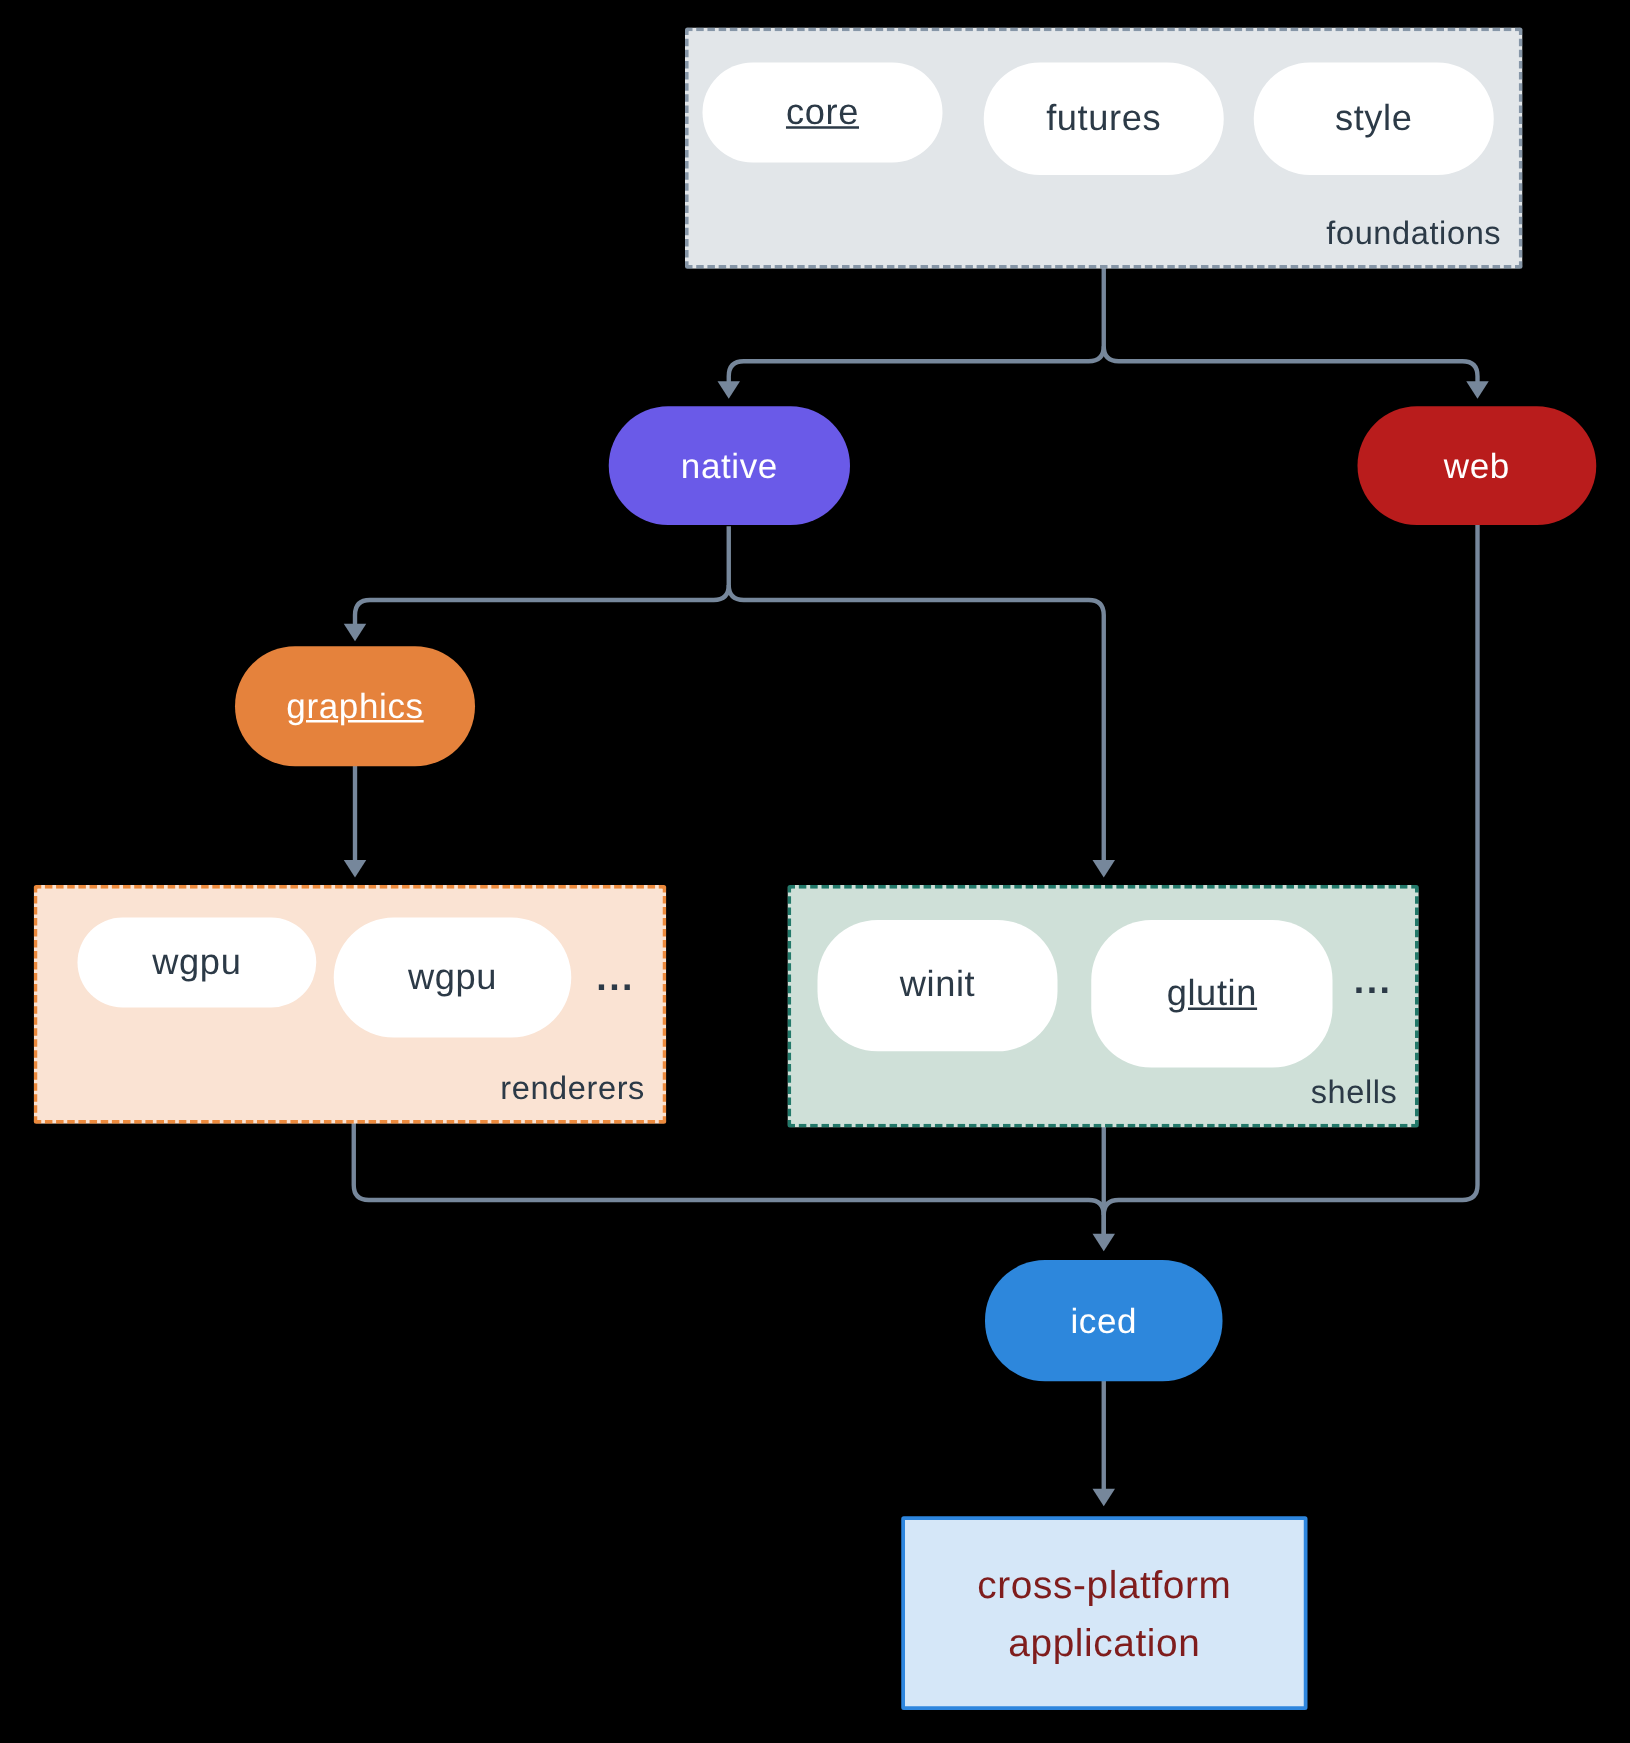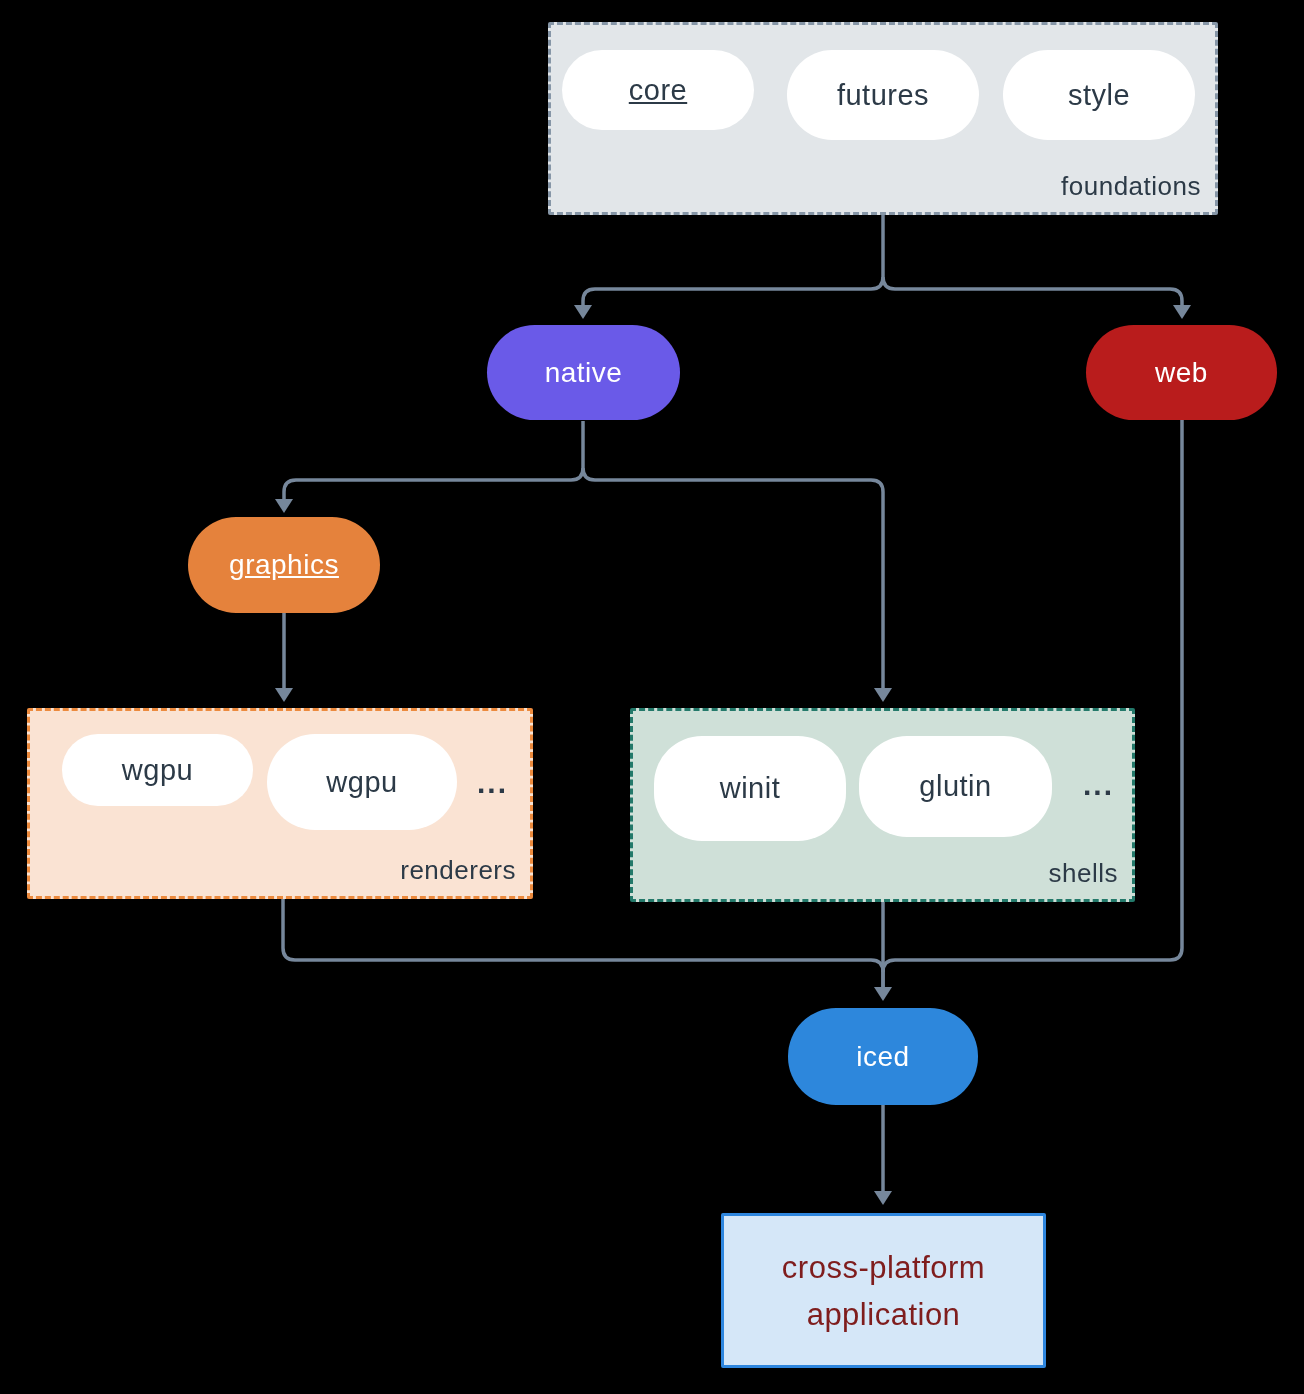--- a/index.html
+++ b/index.html
@@ -86,21 +86,21 @@
   
   .p-core    { left: 11px;  top: 25px; width: 192px; height: 80px; text-decoration: underline; }
   .p-futures { left: 236px; top: 25px; width: 192px; height: 90px; }
   .p-style   { left: 452px; top: 25px; width: 192px; height: 90px; }
   
   .p-wgpu { left: 32px;  top: 23px; width: 191px; height: 72px; }
   .p-glow { left: 237px; top: 23px; width: 190px; height: 96px; }
   .renderers .dots { left: 447px; top: 55px; }
   
   .p-winit  { left: 21px;  top: 25px; width: 192px; height: 105px; }
-  .p-glutin { left: 226px; top: 25px; width: 193px; height: 101px; }
+  .p-glutin { left: 240px; top: 25px; width: 193px; height: 118px; text-decoration: underline; }
   .shells .dots { left: 450px; top: 57px; }
 
   .app-box {
     position: absolute;
     left: 721px; top: 1213px; width: 325px; height: 155px;
     box-sizing: border-box;
     background: #d5e7f8;
     border: 3px solid #2e86de;
     border-radius: 2px;
     display: flex;

